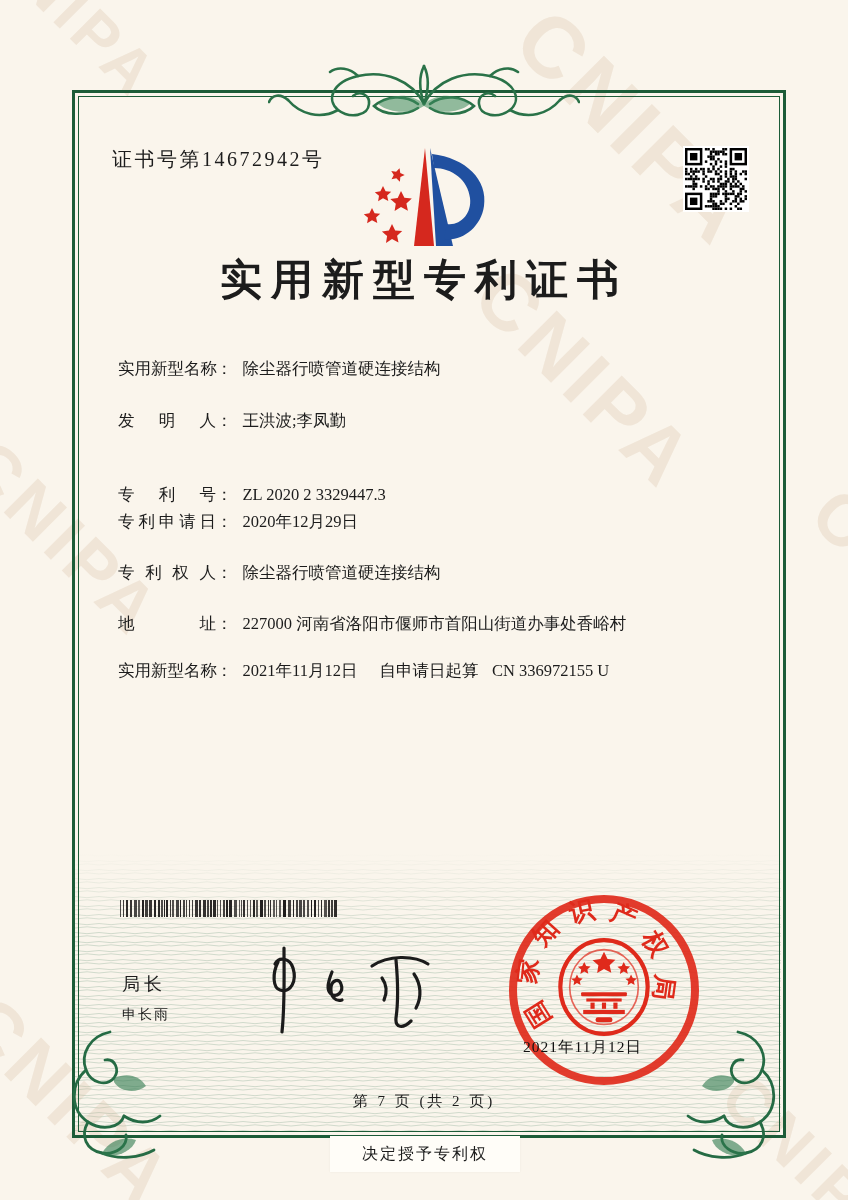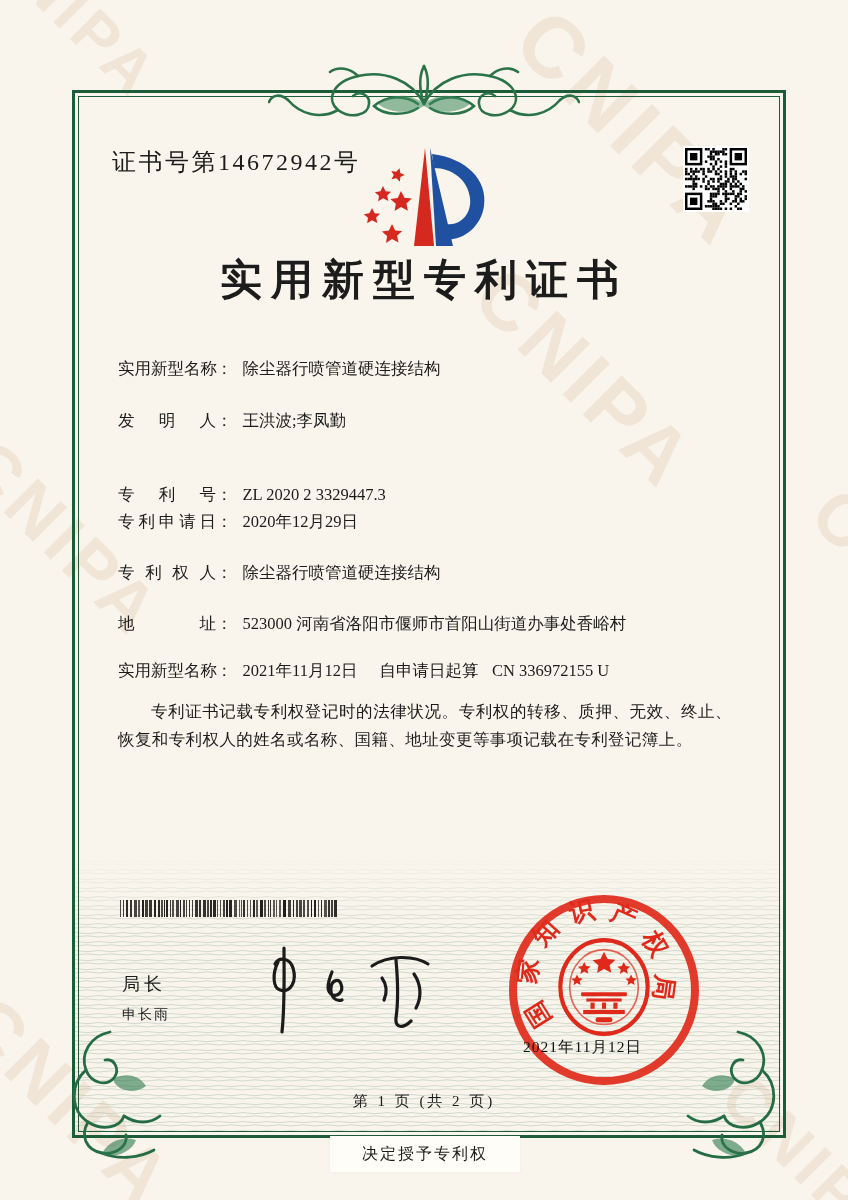--- a/index.html
+++ b/index.html
@@ -21,21 +21,21 @@
   
   .wave-band{left:75px;top:852px;width:706px;height:279px;z-index:1;overflow:hidden;}
   .wave-band svg{display:block;}
   .wave-fade{left:0;top:0;width:706px;height:80px;
     background:linear-gradient(#faf5ec,rgba(250,245,236,0));}
   
   .frame{left:72px;top:90px;width:708px;height:1042px;border:3px solid #1c5c38;z-index:3;}
   .frame-inner{position:absolute;left:3px;top:3px;right:3px;bottom:3px;border:1px solid #1c5c38;}
   .flourish{z-index:4;pointer-events:none;}
   
-  .cert-no{left:112px;top:146px;font-size:24px;letter-spacing:2.5px;z-index:5;}
+  .cert-no{left:112px;top:146px;font-size:20px;letter-spacing:2.5px;z-index:5;}
   .logo{left:352px;top:146px;z-index:5;}
   .qr{left:683px;top:146px;z-index:5;background:#fff;padding:2px;}
   .title{left:0;top:252px;width:848px;text-align:center;font-size:42px;font-weight:bold;
     letter-spacing:9px;z-index:5;}
   
   .field{left:118px;z-index:5;font-size:16.5px;white-space:nowrap;}
   .flabel{display:inline-block;width:98px;text-align:justify;text-align-last:justify;vertical-align:top;}
   .fcolon{display:inline-block;margin-right:10px;}
   .grant2{margin-left:22px;}
   .grant2 .flabel{width:86px;}
@@ -371,29 +371,28 @@
 <div class="abs field" style="top:484px;">
   <span class="flabel">专利号</span><span class="fcolon">：</span><span>ZL 2020 2 3329447.3</span>
 </div>
 <div class="abs field" style="top:511px;">
   <span class="flabel">专利申请日</span><span class="fcolon">：</span><span>2020年12月29日</span>
 </div>
 <div class="abs field" style="top:562px;">
   <span class="flabel">专利权人</span><span class="fcolon">：</span><span>除尘器行喷管道硬连接结构</span>
 </div>
 <div class="abs field" style="top:613px;">
-  <span class="flabel">地址</span><span class="fcolon">：</span><span>523000 河南省洛阳市偃师市首阳山街道办事处香峪村</span>
+  <span class="flabel">地址</span><span class="fcolon">：</span><span>227000 河南省洛阳市偃师市首阳山街道办事处香峪村</span>
 </div>
 
 <div class="abs field" style="top:660px;">
   <span class="flabel">实用新型名称</span><span class="fcolon">：</span><span>2021年11月12日</span><span class="grant2"><span class="flabel">自申请日起算</span><span class="fcolon">：</span><span>CN 336972155 U</span></span>
 </div>
 
 <div class="abs body-text">
-  <p>专利证书记载专利权登记时的法律状况。专利权的转移、质押、无效、终止、恢复和专利权人的姓名或名称、国籍、地址变更等事项记载在专利登记簿上。</p>
 </div>
 
 <div class="abs barcode" id="barcode">
     <i style="left:0.0px;width:1px;opacity:0.79"></i>
     <i style="left:3.0px;width:1px;opacity:0.86"></i>
     <i style="left:6.0px;width:1.5px;opacity:0.93"></i>
     <i style="left:9.5px;width:2px;opacity:0.89"></i>
     <i style="left:13.5px;width:3px;opacity:0.81"></i>
     <i style="left:17.5px;width:2px;opacity:0.72"></i>
     <i style="left:21.5px;width:2px;opacity:0.98"></i>
@@ -493,14 +492,14 @@
       <rect x="37" y="65" width="4" height="6" stroke="none"></rect>
       <rect x="48" y="65" width="4" height="6" stroke="none"></rect>
       <rect x="59" y="65" width="4" height="6" stroke="none"></rect>
       <rect x="30" y="72" width="40" height="4" stroke="none"></rect>
       <rect x="42" y="79" width="16" height="5" rx="2" stroke="none"></rect>
     </g>
   </svg>
   <div class="seal-date">2021年11月12日</div>
 </div>
 
-<div class="abs page-no">第 1 页 (共 2 页)</div>
+<div class="abs page-no">第 7 页 (共 2 页)</div>
 <div class="abs cont-box">决定授予专利权</div>
 
 </body></html>

